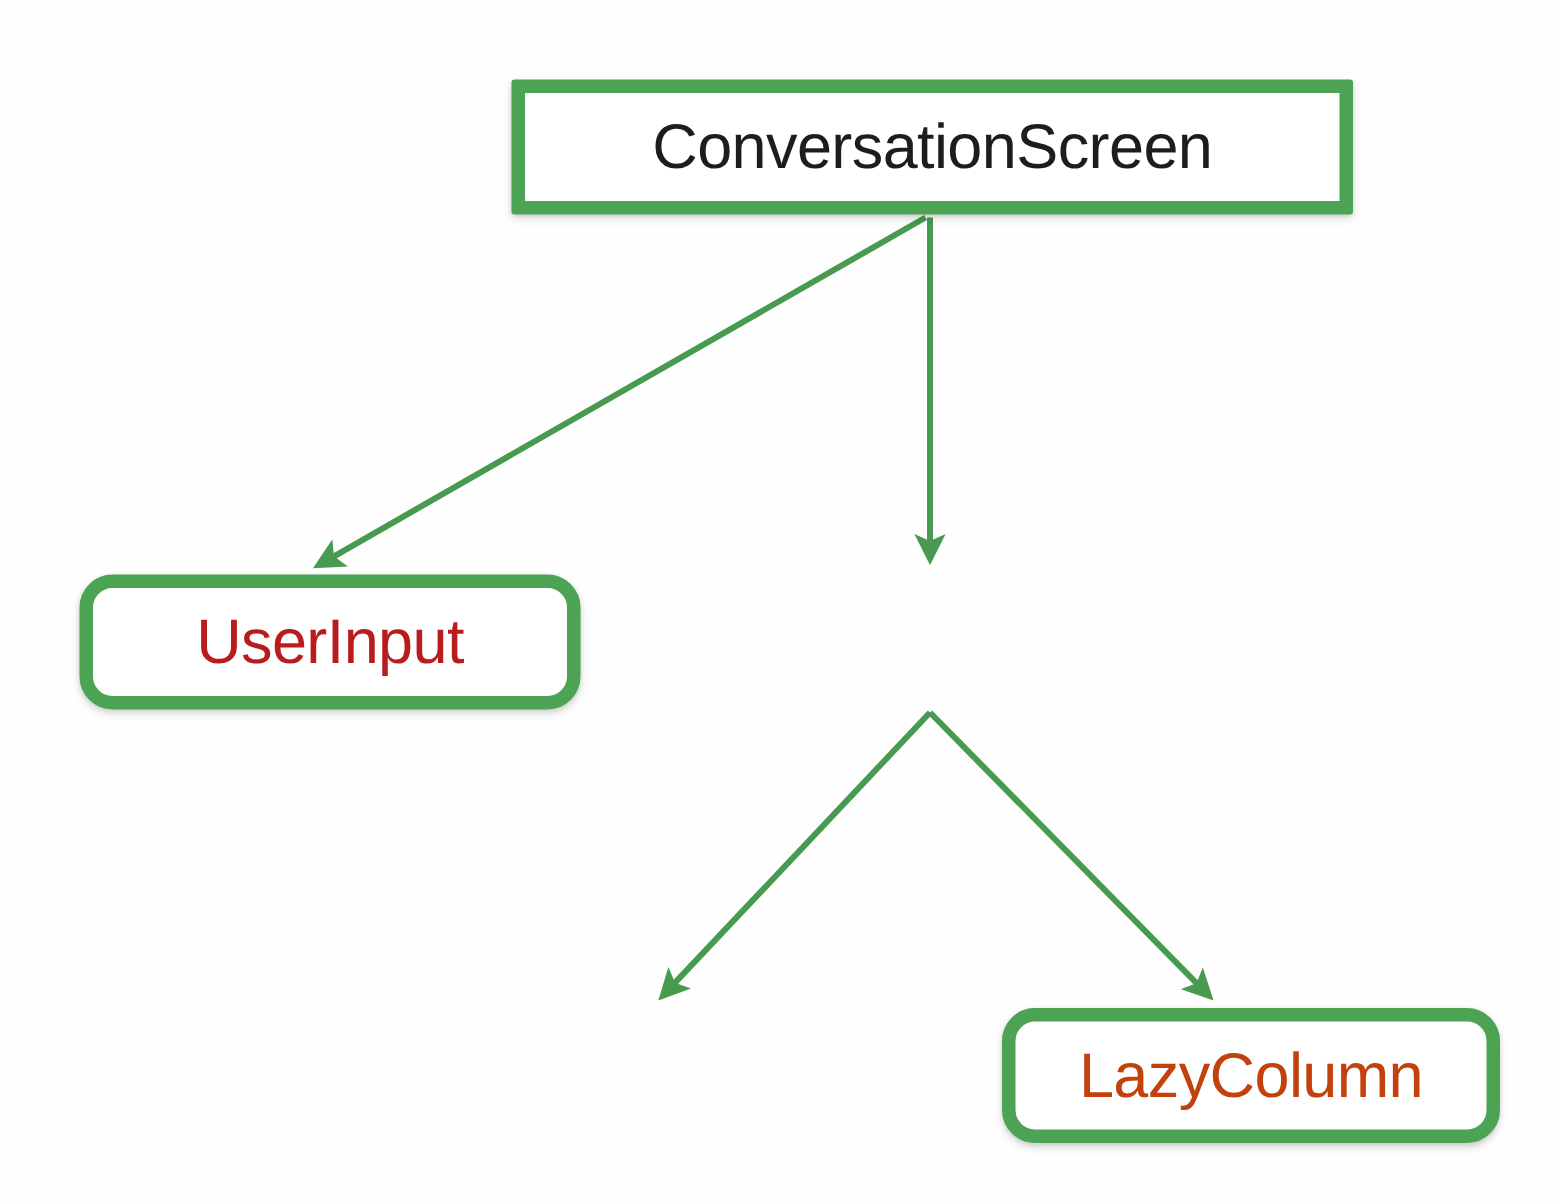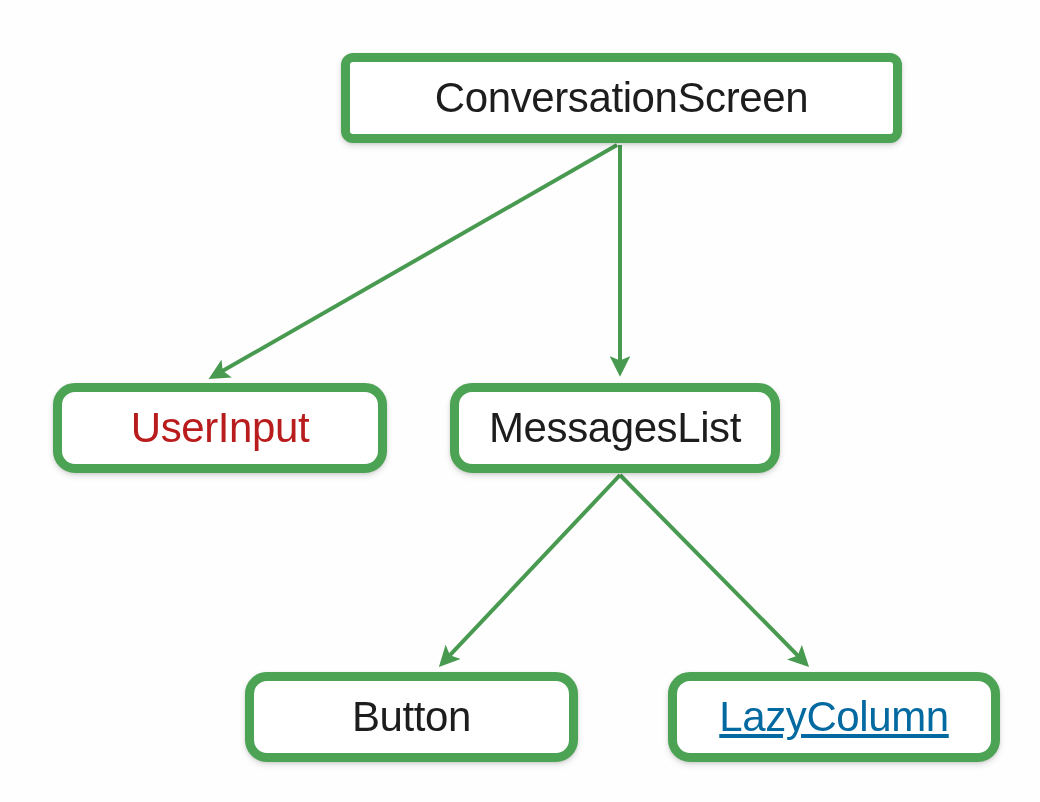--- a/index.html
+++ b/index.html
@@ -61,33 +61,27 @@
       </marker>
     </defs>
     <g id="edges-group">
         <line x1="617" y1="145" x2="212.80951813214824" y2="376.5265867010025" stroke="#479A4F" stroke-width="4" stroke-linecap="butt" marker-end="url(#arrowhead)"></line>
         <line x1="620" y1="145" x2="620" y2="372" stroke="#479A4F" stroke-width="4" stroke-linecap="butt" marker-end="url(#arrowhead)"></line>
         <line x1="620" y1="475" x2="442.17665404699505" y2="663.454089461065" stroke="#479A4F" stroke-width="4" stroke-linecap="butt" marker-end="url(#arrowhead)"></line>
         <line x1="620" y1="475" x2="805.6855617230418" y2="663.5868986249643" stroke="#479A4F" stroke-width="4" stroke-linecap="butt" marker-end="url(#arrowhead)"></line>
       </g>
   </svg>
 
-  <div class="node" style="left: 341px; top: 53px; width: 561px; height: 90px; border-color: rgb(76, 163, 84); background: rgb(255, 255, 255); border-width: 9px; border-radius: 12px;">
+  <div class="node" style="left: 341px; top: 53px; width: 561px; height: 90px; border-color: rgb(76, 163, 84); background: rgb(255, 255, 255); border-width: 9px; border-radius: 2px;">
     <span class="node-label" style="color: rgb(29, 29, 29);">ConversationScreen</span>
   </div>
 
   <div class="node" style="left: 53px; top: 383px; width: 334px; height: 90px; border-color: rgb(76, 163, 84); background: rgb(255, 255, 255); border-width: 9px; border-radius: 22px;">
     <span class="node-label" style="color: #b91c1c;">UserInput</span>
   </div>
 
-  <div class="node" style="left: 450px; top: 383px; width: 330px; height: 90px; border-color: rgb(76, 163, 84); background: rgb(255, 255, 255); border-width: 9px; border-radius: 22px;">
-    <span class="node-label" style="color: rgb(29, 29, 29);">MessagesList</span>
-  </div>
 
-  <div class="node" style="left: 245px; top: 672px; width: 333px; height: 90px; border-color: rgb(76, 163, 84); background: rgb(255, 255, 255); border-width: 9px; border-radius: 22px;">
-    <span class="node-label" style="color: rgb(29, 29, 29);">Button</span>
-  </div>
 
   <div class="node" style="left: 668px; top: 672px; width: 332px; height: 90px; border-color: rgb(76, 163, 84); background: rgb(255, 255, 255); border-width: 9px; border-radius: 22px;">
-    <span class="node-label" style="color: #0369a1; text-decoration: underline;">LazyColumn</span>
+    <span class="node-label" style="color: #c2410c;">LazyColumn</span>
   </div>
 
 </div>
 
 </body></html>

